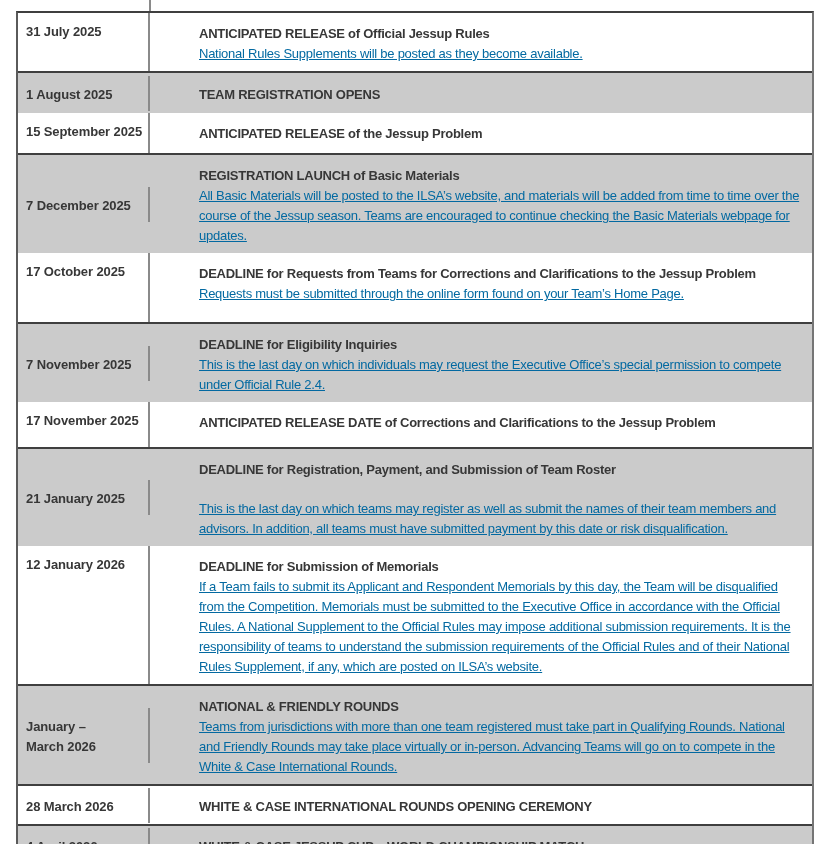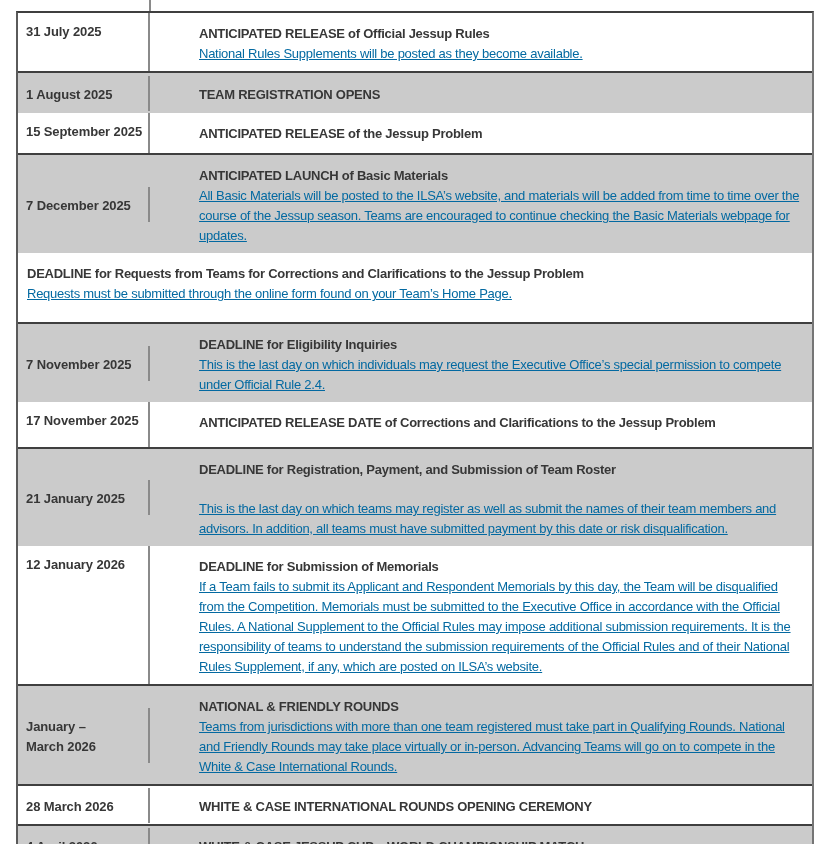--- a/index.html
+++ b/index.html
@@ -78,26 +78,27 @@
       <div class="datecell"><span>15 September 2025</span></div>
       <div class="desccell">
         <div class="title">ANTICIPATED RELEASE of the Jessup Problem</div>
 
       </div>
     </div>
 
     <div class="row r4 btop shaded">
       <div class="datecell"><span>7 December 2025</span></div>
       <div class="desccell">
-        <div class="title">ANTICIPATED LAUNCH of Basic Materials</div>
+        <div class="title">REGISTRATION LAUNCH of Basic Materials</div>
         <div class="body">All Basic Materials will be posted to the ILSA’s website, and materials will be added from time to time over the course of the Jessup season. Teams are encouraged to continue checking the Basic Materials webpage for updates.</div>
       </div>
     </div>
 
     <div class="row r5">
+      <div class="datecell"><span>17 October 2025</span></div>
       <div class="desccell">
         <div class="title">DEADLINE for Requests from Teams for Corrections and Clarifications to the Jessup Problem</div>
         <div class="body">Requests must be submitted through the online form found on your Team’s Home Page.</div>
       </div>
     </div>
 
     <div class="row r6 btop shaded">
       <div class="datecell"><span>7 November 2025</span></div>
       <div class="desccell">
         <div class="title">DEADLINE for Eligibility Inquiries</div>

